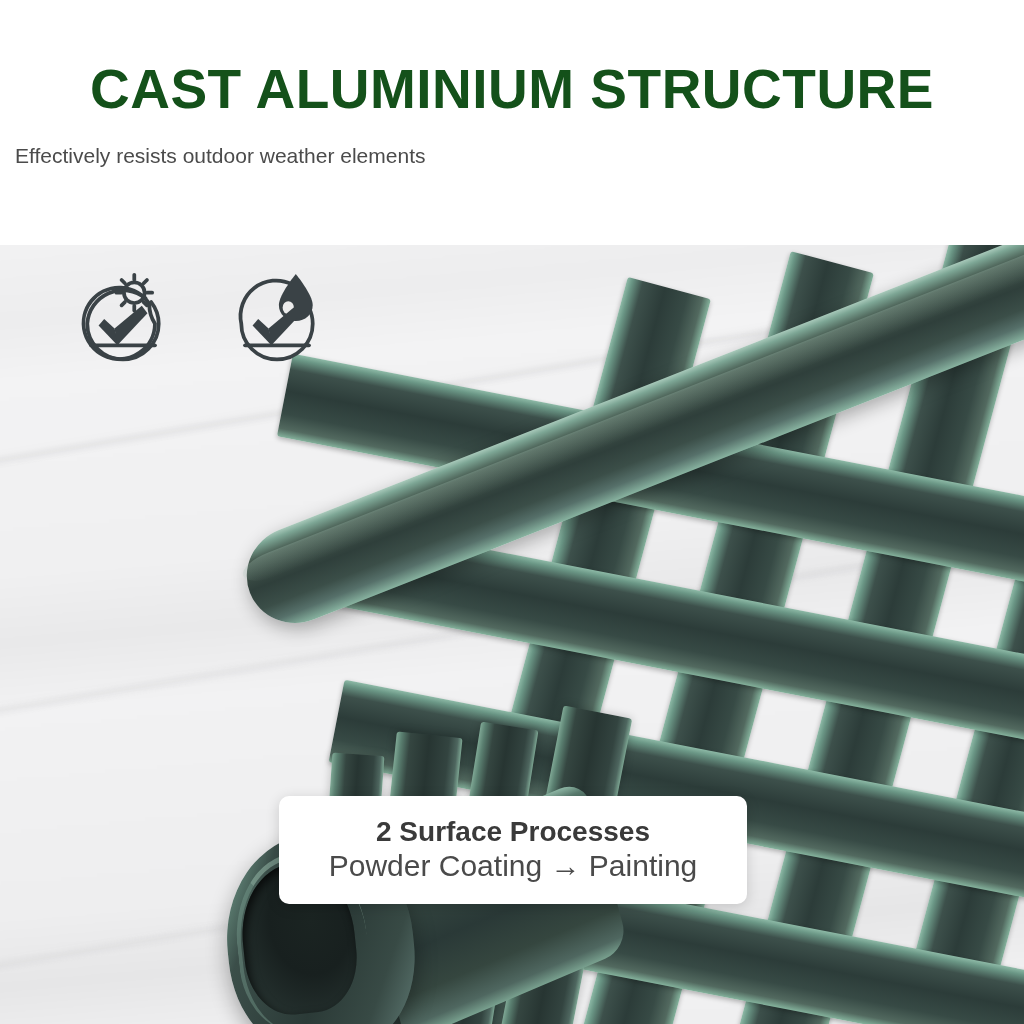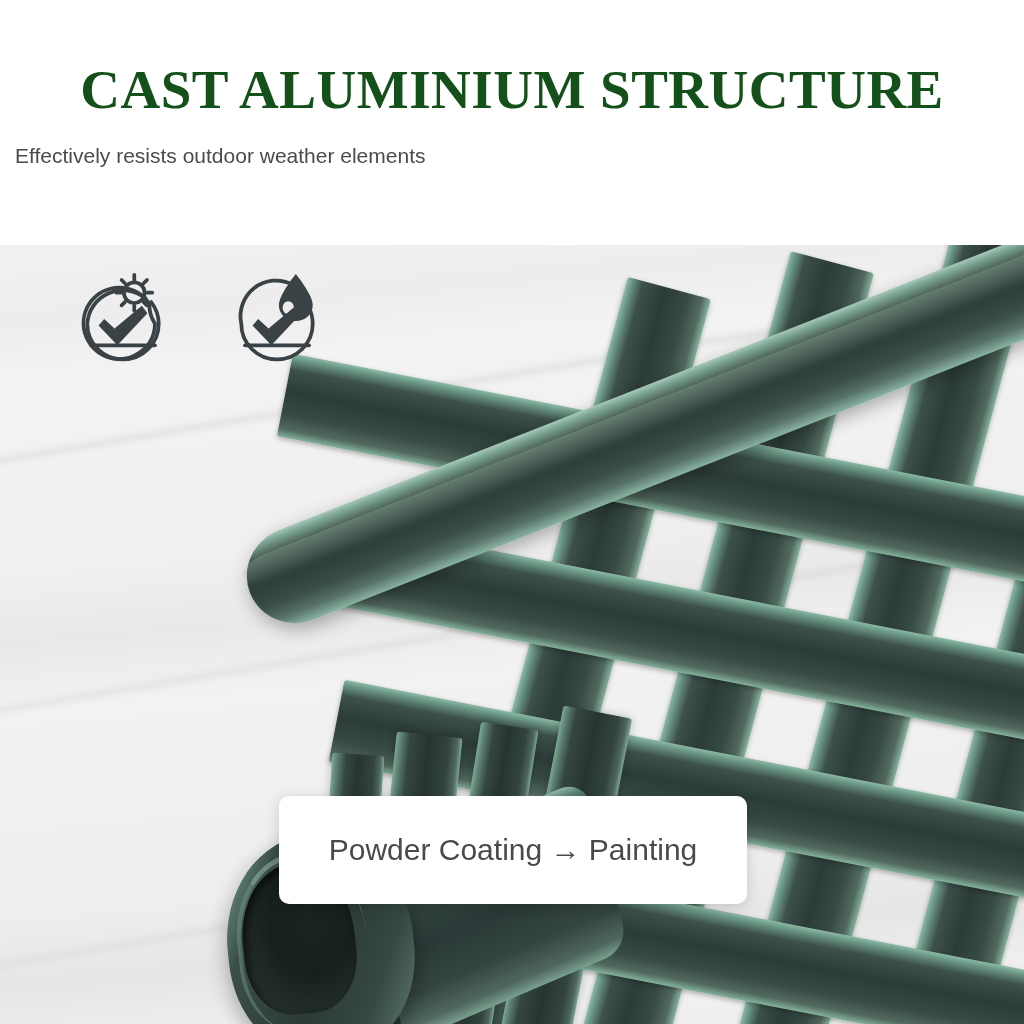--- a/index.html
+++ b/index.html
@@ -29,21 +29,21 @@
     background: #ffffff;
     z-index: 40;
   }
 
   .title {
     position: absolute;
     left: 0;
     top: 62px;
     width: 1024px;
     text-align: center;
-    font-family: Liberation Serif, serif;
+    font-family: Liberation Sans, sans-serif;
     font-weight: 700;
     font-size: 55px;
     letter-spacing: 0.5px;
     color: #14511a;
     line-height: 1;
     white-space: nowrap;
   }
 
   .subtitle {
     position: absolute;
@@ -444,16 +444,17 @@
 
       <line x1="16" y1="78" x2="84" y2="78" stroke="#3A4246" stroke-width="4" stroke-linecap="round"></line>
 
       <path d="M30 50 L24 57 L44 78 L46 78 L41 60 Z" fill="#3A4246"></path>
       <path d="M44 78 L41 60 L70 36 L76 44 Z" fill="#3A4246"></path>
     </svg>
 
   </div>
 
   <div class="caption-card">
+    <div class="caption-title">2 Surface Processes</div>
     <div class="caption-sub">Powder Coating → Painting</div>
   </div>
 
 </div>
 
 </body></html>

